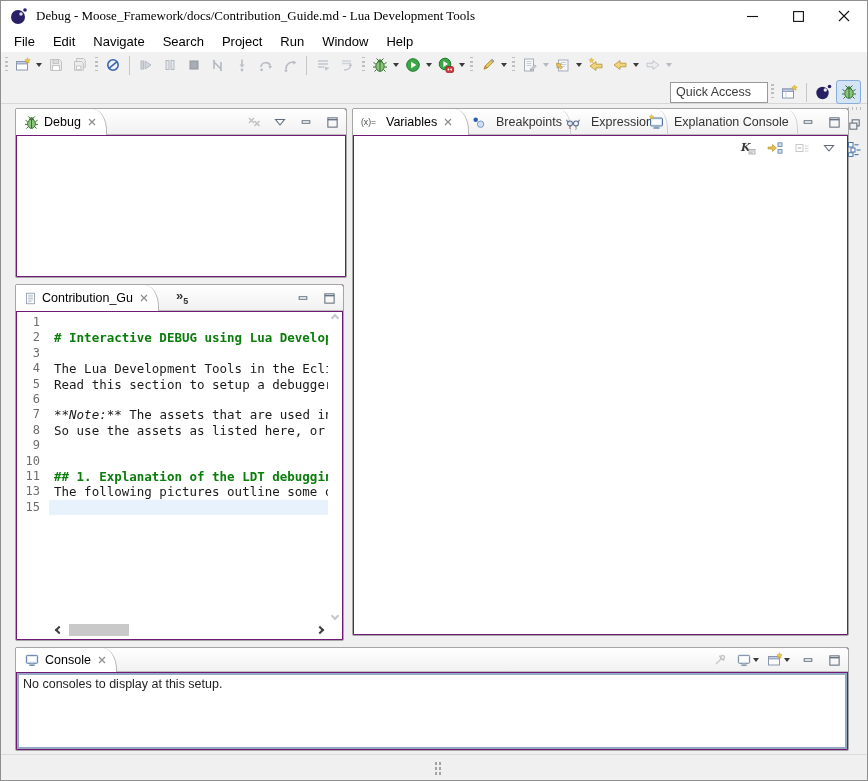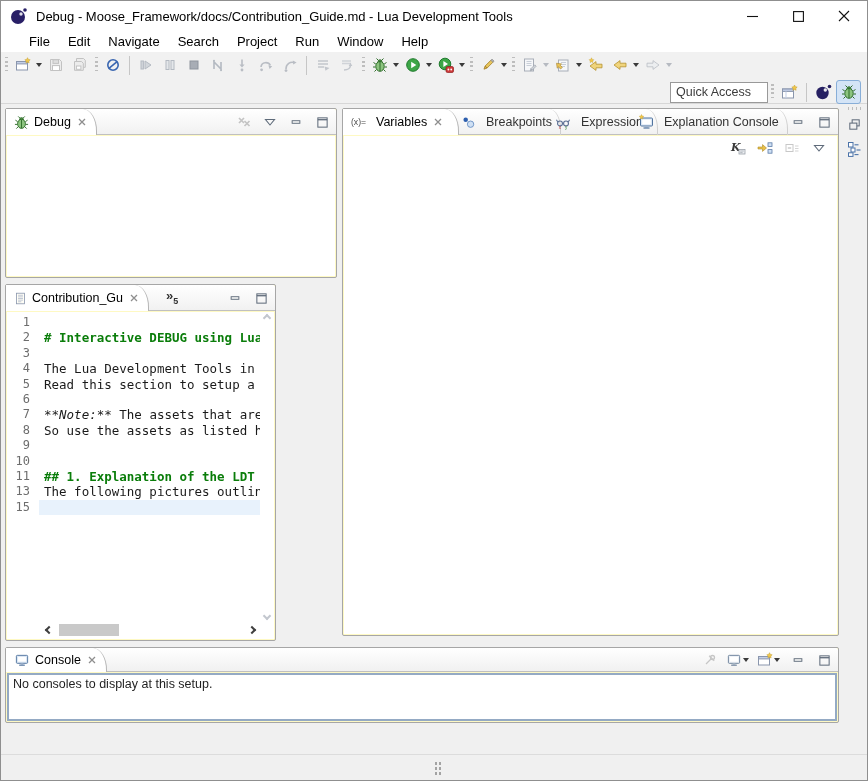--- a/index.html
+++ b/index.html
@@ -4,45 +4,45 @@
 <style>
   * { margin:0; padding:0; box-sizing:border-box; }
   html,body { background:#e8e8e8; }
   #window {
     position:relative; width:868px; height:781px;
     background:#f0f0f0; border:1px solid #8f8f8f;
     font-family:"Liberation Sans", sans-serif; font-size:13px; color:#1a1a1a;
     overflow:hidden;
   }
   
-  .titlebar { position:absolute; left:0; top:0; right:0; height:30px; background:#fff; display:flex; align-items:center; }
+  .titlebar { position:absolute; left:0; top:0; right:0; height:30px; background:#fff; display:flex; align-items:center;font-family:Liberation Serif, serif; }
   .app-icon { width:18px; height:18px; margin:0 8px 0 9px; position:relative; flex:none; }
   .title-text { font-size:13px; color:#000; }
   .win-controls { position:absolute; right:0; top:0; height:30px; display:flex; }
   .win-btn { width:46px; height:30px; display:flex; align-items:center; justify-content:center; }
   
-  .menubar { position:absolute; left:0; top:30px; right:0; height:21px; background:#fff; display:flex; align-items:center; padding-left:19px; }
+  .menubar { position:absolute; left:0; top:30px; right:0; height:21px; background:#fff; display:flex; align-items:center; padding-left:4px; }
   .menu-item { padding:2px 9px; color:#000; }
   
   .toolbar { position:absolute; left:0; top:51px; right:0; height:26px; background:#f1f1f1; display:flex; align-items:center; padding-left:1px; }
   .toolbar2 { position:absolute; left:0; top:77px; right:0; height:26px; background:#f1f1f1; border-bottom:1px solid #d7d7d7; }
   .tbtn { width:24px; height:24px; display:flex; align-items:center; justify-content:center; flex:none; }
   .tcombo { display:flex; align-items:center; flex:none; padding-right:2px; }
   .dd { width:0; height:0; border-left:3.5px solid transparent; border-right:3.5px solid transparent; border-top:4px solid #3a3a3a; margin-left:1px; }
   .dd.dis { border-top-color:#b6bac1; }
   .tgrip { width:3px; height:17px; margin:0 3px; background:repeating-linear-gradient(180deg,#bdbdbd 0 1.5px,transparent 1.5px 4.2px); flex:none; }
   .tsep { width:1px; height:19px; background:#c6c6c6; margin:0 4px; flex:none; }
   
   .qa-wrap { position:absolute; right:6px; top:2px; display:flex; align-items:center; height:24px; }
   .qa-input { width:98px; height:21px; border:1px solid #999; background:#fff; font-family:"Liberation Sans",sans-serif; font-size:12.5px; padding:0 5px; color:#333; }
   .qa-input::placeholder { color:#3c3c3c; opacity:1; }
   .persp-btn { width:25px; height:24px; display:flex; align-items:center; justify-content:center; border-radius:3px; }
   .persp-btn.selected { background:#d4e4f6; border:1px solid #88aed8; }
   
-  .panel { position:absolute; background:#fef9c3; border:1px solid #a6a6a6; border-radius:2px; }
+  .panel { position:absolute; background:#701a75; border:1px solid #a6a6a6; border-radius:2px;margin-left:10px; }
   .panel-header { position:relative; height:26px; background:linear-gradient(#ffffff,#f1f1f1); border-bottom:1px solid #c0c0c0; border-radius:2px 2px 0 0; }
   .tab { position:absolute; top:0; height:26px; display:flex; align-items:center; gap:5px; padding:0 8px; font-size:12.5px; color:#333; }
   .tab.active { background:#fff; border-right:1px solid #b5b5b5; border-top-right-radius:14px 22px; color:#000; }
   .tab.inactive { border-right:1px solid #cfcfcf; border-top-right-radius:12px 20px;gap:10px; }
   .hdr-actions { position:absolute; right:4px; top:0; height:26px; display:flex; align-items:center; gap:6px; }
   .hbtn { width:20px; height:20px; display:flex; align-items:center; justify-content:center; }
   .view-toolbar { position:absolute; left:1px; right:1px; height:24px; background:#fff; display:flex; align-items:center; justify-content:flex-end; gap:7px; padding-right:8px; }
   
   .ed-content { position:absolute; left:1px; right:1px; top:27px; bottom:1px; background:#fff; }
   .ed-lines { position:absolute; left:0; top:0; right:14px; bottom:17px; overflow:hidden; padding-top:3px;
@@ -399,21 +399,21 @@
           <svg width="13" height="13" viewBox="0 0 14 14">
               <rect x="2" y="2" width="10" height="10" fill="none" stroke="#5f6b7a" stroke-width="1.1"></rect>
               <line x1="2" y1="4" x2="12" y2="4" stroke="#5f6b7a" stroke-width="1.4"></line>
             </svg>
         </div>
       </div>
     </div>
     <div style="position:absolute; left:1px; right:1px; top:27px; bottom:1px; background:#fff;"></div>
   </div>
 
-  <div class="panel" style="left:4px; top:283px; width:271px; height:357px;">
+  <div class="panel" style="left:4px; top:283px; width:329px; height:357px;">
     <div class="panel-header">
       <div class="tab active" style="left:0;">
         <svg width="13" height="15" viewBox="0 0 16 16">
             <rect x="3" y="1.5" width="10" height="13" fill="#fffef6" stroke="#8a96ad"></rect>
             <path d="M5 4 h6 M5 6 h6 M5 8 h6 M5 10 h6 M5 12 h4" stroke="#aab4c8" stroke-width=".9"></path>
           </svg>
         <span>Contribution_Gu</span>
         <svg width="12" height="12" viewBox="0 0 14 14">
             <path d="M3.5 3.5 L10.5 10.5 M10.5 3.5 L3.5 10.5" stroke="#8e8e8e" stroke-width="1.5"></path>
           </svg>
@@ -598,21 +598,21 @@
           <rect x="1.5" y="1.5" width="4.5" height="4.5" fill="#fff" stroke="#4a72a8"></rect>
           <path d="M7.5 3.8 h4" stroke="#4a72a8" stroke-width="1.1"></path>
           <rect x="4" y="7" width="4" height="4" fill="#fff" stroke="#4a72a8"></rect>
           <path d="M9.5 9 h4" stroke="#4a72a8" stroke-width="1.1"></path>
           <rect x="1.5" y="11.8" width="4.5" height="3.6" fill="#fff" stroke="#4a72a8"></rect>
           <path d="M7.5 13.6 h4" stroke="#4a72a8" stroke-width="1.1"></path>
         </svg>
     </div>
   </div>
 
-  <div class="panel" style="left:4px; top:646px; width:834px; height:76px;">
+  <div class="panel" style="left:4px; top:646px; width:834px; height:104px;">
     <div class="panel-header" style="height:24px;">
       <div class="tab active" style="left:0; height:24px;">
         <svg width="16" height="15" viewBox="0 0 16 16">
             <rect x="2" y="2.5" width="12" height="8.5" rx="1" fill="#dbe7f5" stroke="#51749f"></rect>
             <rect x="3.8" y="4.2" width="8.4" height="5" fill="#fff"></rect>
             <rect x="6.5" y="11" width="3" height="1.4" fill="#9fb3cc"></rect>
             <rect x="5" y="12.4" width="6" height="1.2" fill="#51749f"></rect>
           </svg>
         <span>Console</span>
         <svg width="12" height="12" viewBox="0 0 14 14">

